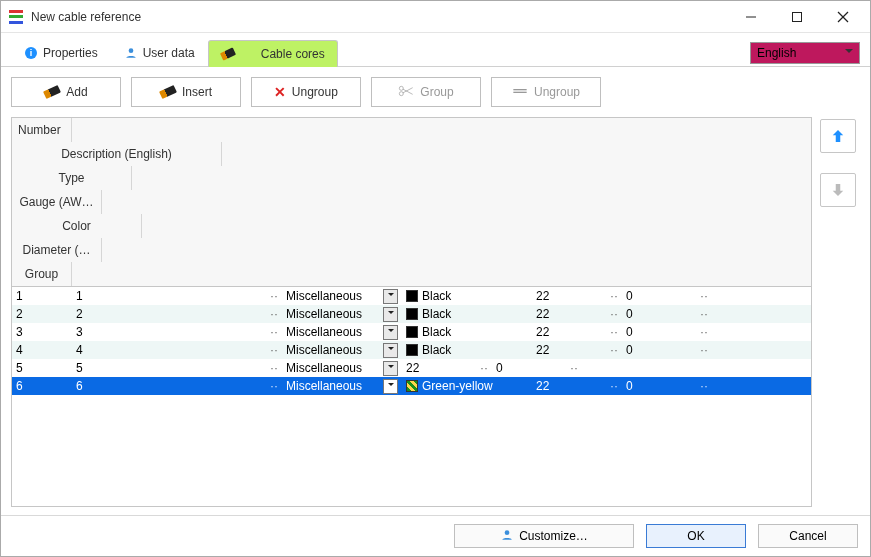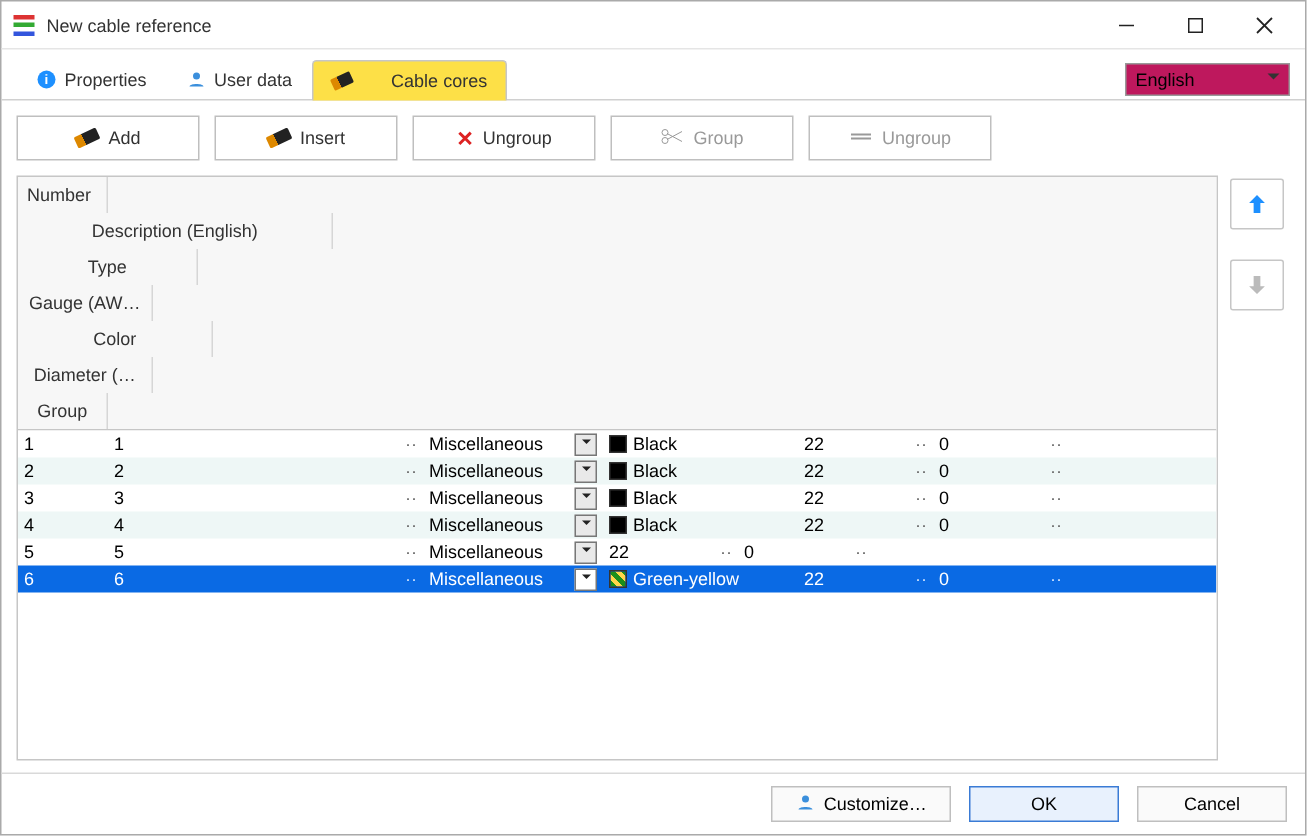--- a/index.html
+++ b/index.html
@@ -16,31 +16,31 @@
   .app-icon span{ height:3px; width:100%; display:block;}
   .app-icon span:nth-child(1){background:#d33;}
   .app-icon span:nth-child(2){background:#3a3;}
   .app-icon span:nth-child(3){background:#35d;}
   .title { flex:1; color:#333; }
   .win-btn { width:46px; height:30px; display:flex; align-items:center; justify-content:center; color:#333;}
   .win-btn svg{ stroke:#222; }
 
   .tabrow { display:flex; align-items:center; padding:6px 10px 0 10px; border-bottom:1px solid #d0d0d0;}
   .tab { display:flex; align-items:center; gap:5px; padding:6px 12px; border:1px solid transparent; border-bottom:none; color:#333;}
-  .tab.active { border-color:#c6c6c6; border-top-left-radius:3px; border-top-right-radius:3px; background:#fde047; position:relative; top:1px;gap:26px;}
+  .tab.active { border-color:#c6c6c6; border-top-left-radius:3px; border-top-right-radius:3px; background:#bef264; position:relative; top:1px;gap:26px;}
   .tab .ticon{ width:14px; height:14px; display:inline-flex; align-items:center; justify-content:center;}
   .info-ic{ width:12px;height:12px;border-radius:50%;background:#1e90ff;color:#fff;font-weight:bold;font-size:9px;display:flex;align-items:center;justify-content:center;}
   .user-ic svg{width:14px;height:14px;}
   .cable-ic{ width:16px; height:8px; background:linear-gradient(90deg,#d80 0 35%,#222 35% 100%); transform:rotate(-25deg); border-radius:1px;}
 
   .lang-dd{ margin-left:auto; height:22px; border:1px solid #999; background:#be185d; padding:2px 18px 2px 6px; position:relative; display:flex; align-items:center; min-width:110px;}
   .lang-dd::after{content:""; position:absolute; right:6px; top:50%; transform:translateY(-50%); border:4px solid transparent; border-top-color:#333;}
 
   .toolbar{ display:flex; gap:10px; padding:10px;}
-  .tbtn{ width:122px; height:30px; border:1px solid #bfbfbf; background:#fff; display:flex; align-items:center; justify-content:center; gap:6px; color:#333;}
+  .tbtn{ width:110px; height:30px; border:1px solid #bfbfbf; background:#fff; display:flex; align-items:center; justify-content:center; gap:6px; color:#333;}
   .tbtn.disabled{ color:#999; }
   .xred{ color:#d22; font-weight:bold; font-size:14px;}
   .scis svg, .ung svg { width:16px; height:12px;}
 
   .body-row{ flex:1; display:flex; padding:0 10px 8px 10px; gap:8px; min-height:0;}
   .table-wrap{ flex:1; border:1px solid #c6c6c6; display:flex; flex-direction:column; overflow:hidden;}
   .thead{ display:flex; background:#f7f7f7; border-bottom:1px solid #c6c6c6;flex-direction:column;}
   .th{ padding:5px 6px; border-right:1px solid #d6d6d6; color:#333; text-align:center; overflow:hidden; white-space:nowrap;}
   .col-num{ width:60px; text-align:left;}
   .col-desc{ width:210px;}
@@ -65,21 +65,21 @@
 
   .side-btns{ width:40px; display:flex; flex-direction:column; gap:20px; padding-top:2px;}
   .sbtn{ width:36px; height:34px; border:1px solid #c6c6c6; background:#fff; display:flex; align-items:center; justify-content:center; border-radius:2px;}
   .sbtn svg{width:18px;height:18px;}
   .sbtn.disabled svg{ stroke:#bbb; fill:#bbb;}
   .sbtn.up svg{ stroke:#1e90ff; fill:#1e90ff;}
 
   .footer{ display:flex; justify-content:flex-end; gap:12px; padding:8px 12px; border-top:1px solid #d9d9d9;}
   .fbtn{ width:100px; height:24px; border:1px solid #bfbfbf; background:#fafafa; display:flex; align-items:center; justify-content:center; gap:5px;}
   .fbtn.primary{ border:1px solid #3a7bd5; background:#e8f1fd;}
-  .fbtn.cust{ width:120px; }
+  .fbtn.cust{ width:180px; }
 </style>
 </head>
 <body>
 
 <div class="window">
 
   <div class="titlebar">
     <span class="app-icon">
         <span></span>
         <span></span>

